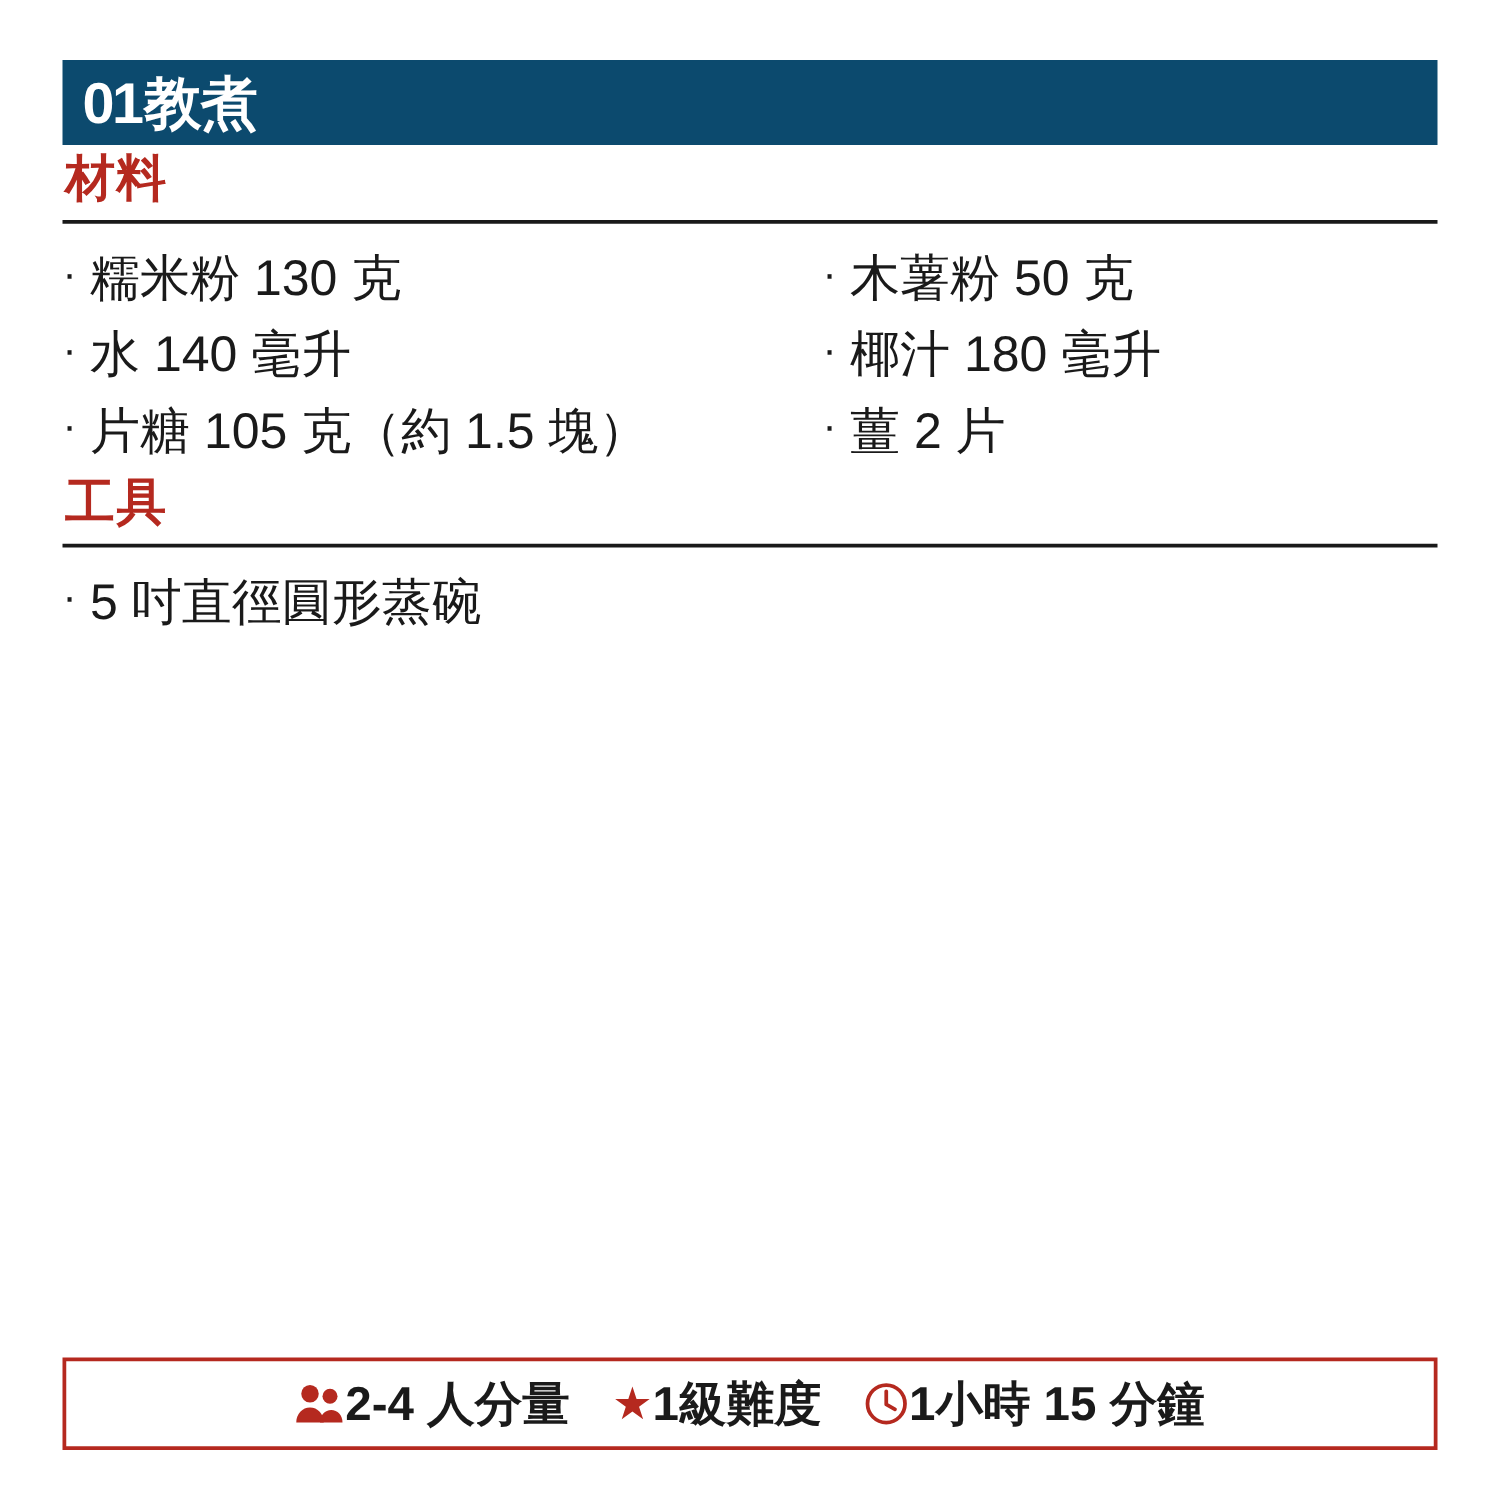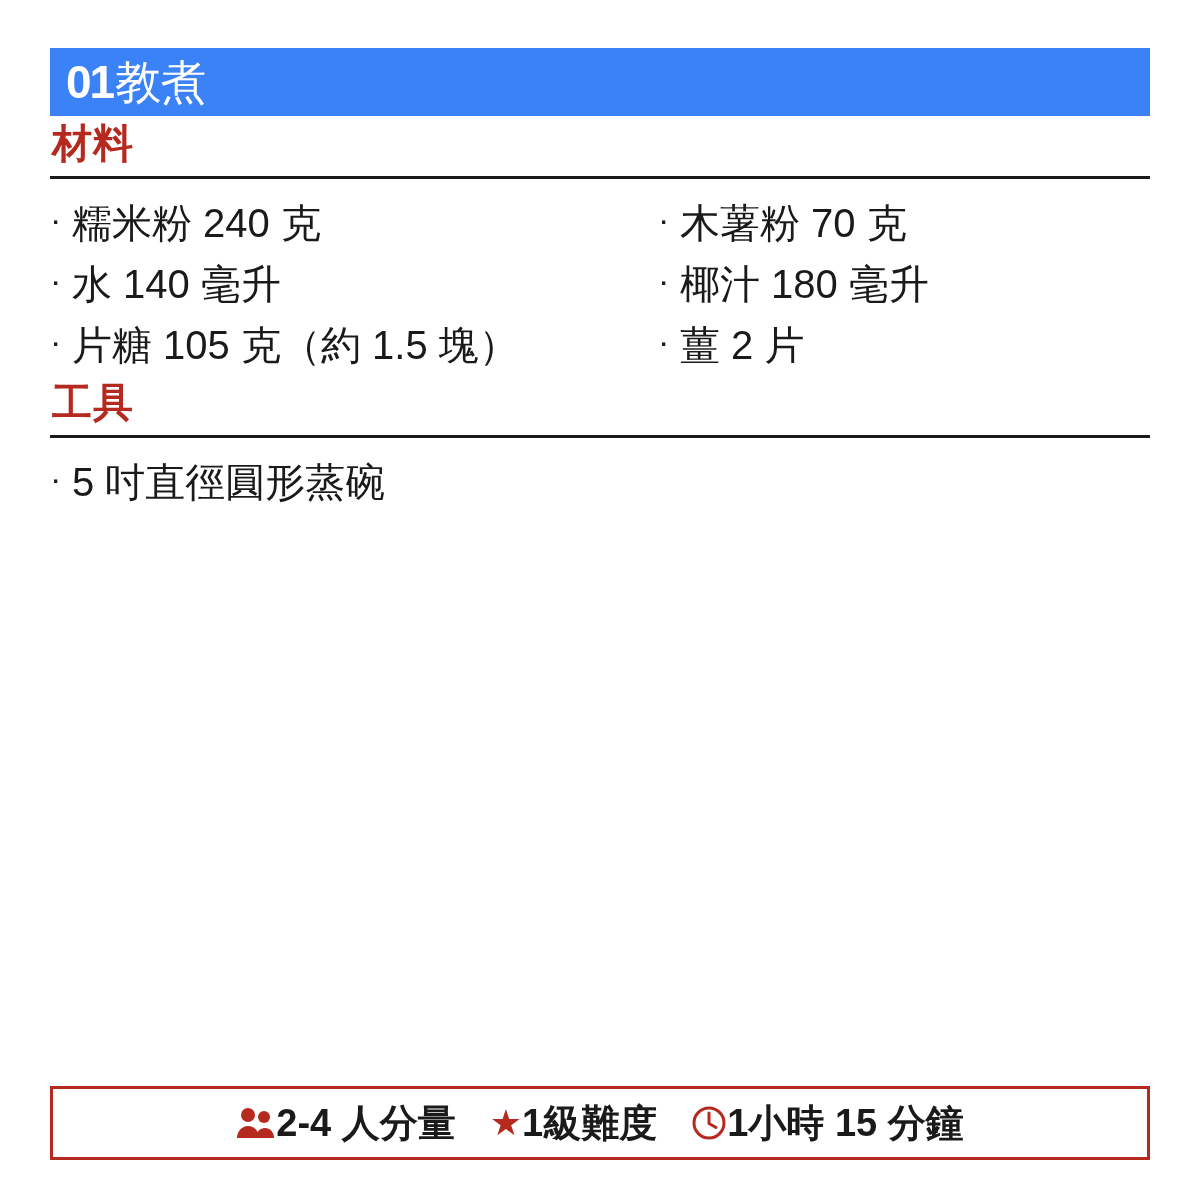--- a/index.html
+++ b/index.html
@@ -21,21 +21,21 @@
     width: 1200px;
     height: 1200px;
     box-sizing: border-box;
     padding: 48px 50px 40px 50px;
     display: flex;
     flex-direction: column;
   }
 
   
   .header-bar {
-    background: #3b82f6;
+    background: #0c4a6e;
     height: 68px;
     display: flex;
     align-items: center;
     justify-content: space-between;
     padding: 0 18px 0 16px;
     box-sizing: border-box;
   }
   .brand {
     display: flex;
     align-items: baseline;
@@ -46,21 +46,21 @@
     letter-spacing: -1px;
     white-space: nowrap;
   }
   .brand .brand-num {
     font-size: 46px;
     font-weight: 700;
     letter-spacing: -2px;
   }
   .brand .brand-word {
     font-size: 46px;
-    font-weight: 400;
+    font-weight: 700;
     margin-left: 2px;
   }
   .recipe-title {
     color: #ffffff;
     font-size: 38px;
     font-weight: 700;
     white-space: nowrap;
     letter-spacing: 1px;
   }
 
@@ -171,37 +171,37 @@
   </div>
 
   <div class="section">
     <div class="section-heading">材料</div>
     <hr class="rule">
     <div class="two-col">
       <div class="col left">
         <ul class="items">
           <li>
             <span class="dot">·</span>
-            <span class="txt">糯米粉 240 克</span>
+            <span class="txt">糯米粉 130 克</span>
           </li>
           <li>
             <span class="dot">·</span>
             <span class="txt">水 140 毫升</span>
           </li>
           <li>
             <span class="dot">·</span>
             <span class="txt">片糖 105 克（約 1.5 塊）</span>
           </li>
         </ul>
       </div>
       <div class="col right">
         <ul class="items">
           <li>
             <span class="dot">·</span>
-            <span class="txt">木薯粉 70 克</span>
+            <span class="txt">木薯粉 50 克</span>
           </li>
           <li>
             <span class="dot">·</span>
             <span class="txt">椰汁 180 毫升</span>
           </li>
           <li>
             <span class="dot">·</span>
             <span class="txt">薑 2 片</span>
           </li>
         </ul>

